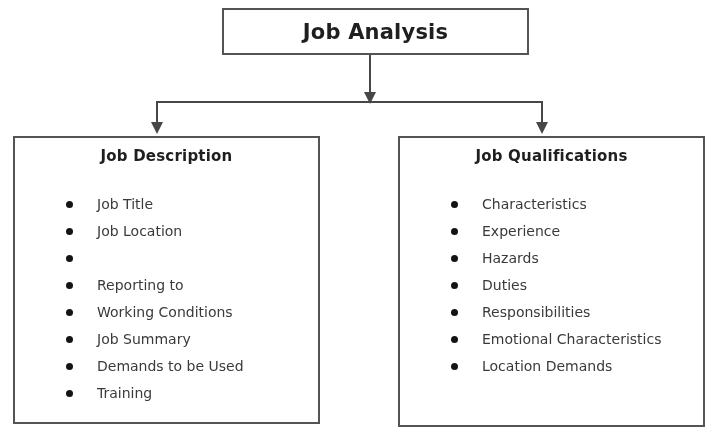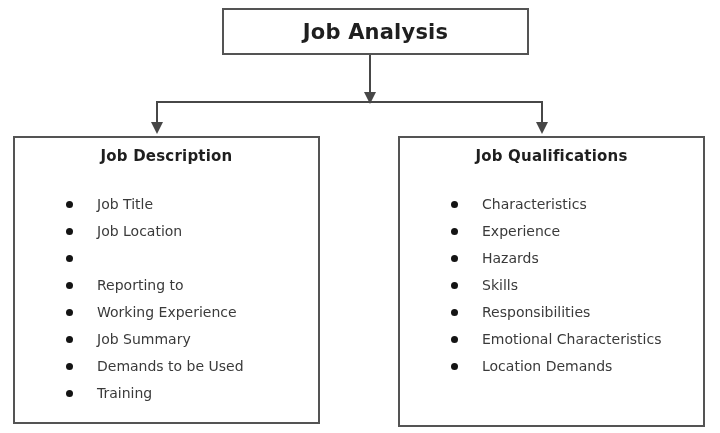--- a/index.html
+++ b/index.html
@@ -120,21 +120,21 @@
         </li>
       <li>
           <span class="bullet"></span>
         </li>
       <li>
           <span class="bullet"></span>
           <span class="item-text">Reporting to</span>
         </li>
       <li>
           <span class="bullet"></span>
-          <span class="item-text">Working Experience</span>
+          <span class="item-text">Working Conditions</span>
         </li>
       <li>
           <span class="bullet"></span>
           <span class="item-text">Job Summary</span>
         </li>
       <li>
           <span class="bullet"></span>
           <span class="item-text">Demands to be Used</span>
         </li>
       <li>
@@ -154,21 +154,21 @@
       <li>
           <span class="bullet"></span>
           <span class="item-text">Experience</span>
         </li>
       <li>
           <span class="bullet"></span>
           <span class="item-text">Hazards</span>
         </li>
       <li>
           <span class="bullet"></span>
-          <span class="item-text">Skills</span>
+          <span class="item-text">Duties</span>
         </li>
       <li>
           <span class="bullet"></span>
           <span class="item-text">Responsibilities</span>
         </li>
       <li>
           <span class="bullet"></span>
           <span class="item-text">Emotional Characteristics</span>
         </li>
       <li>

